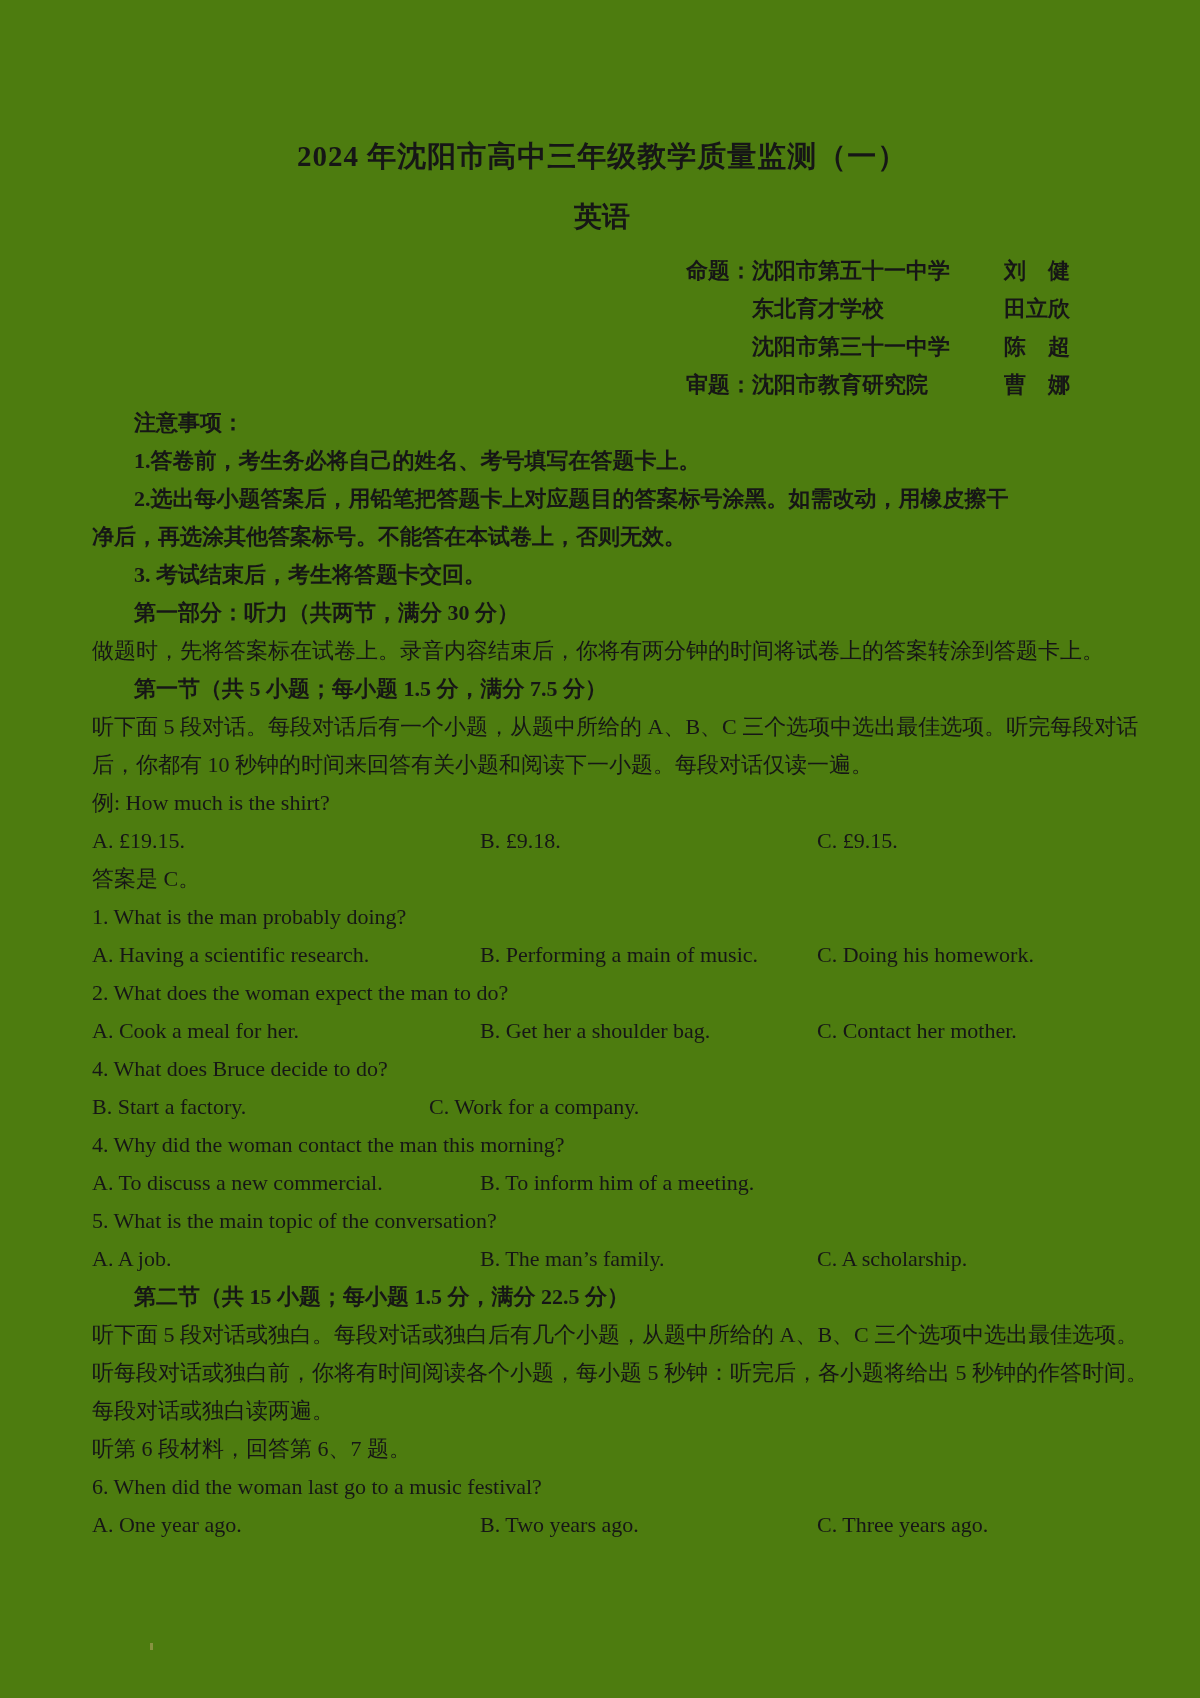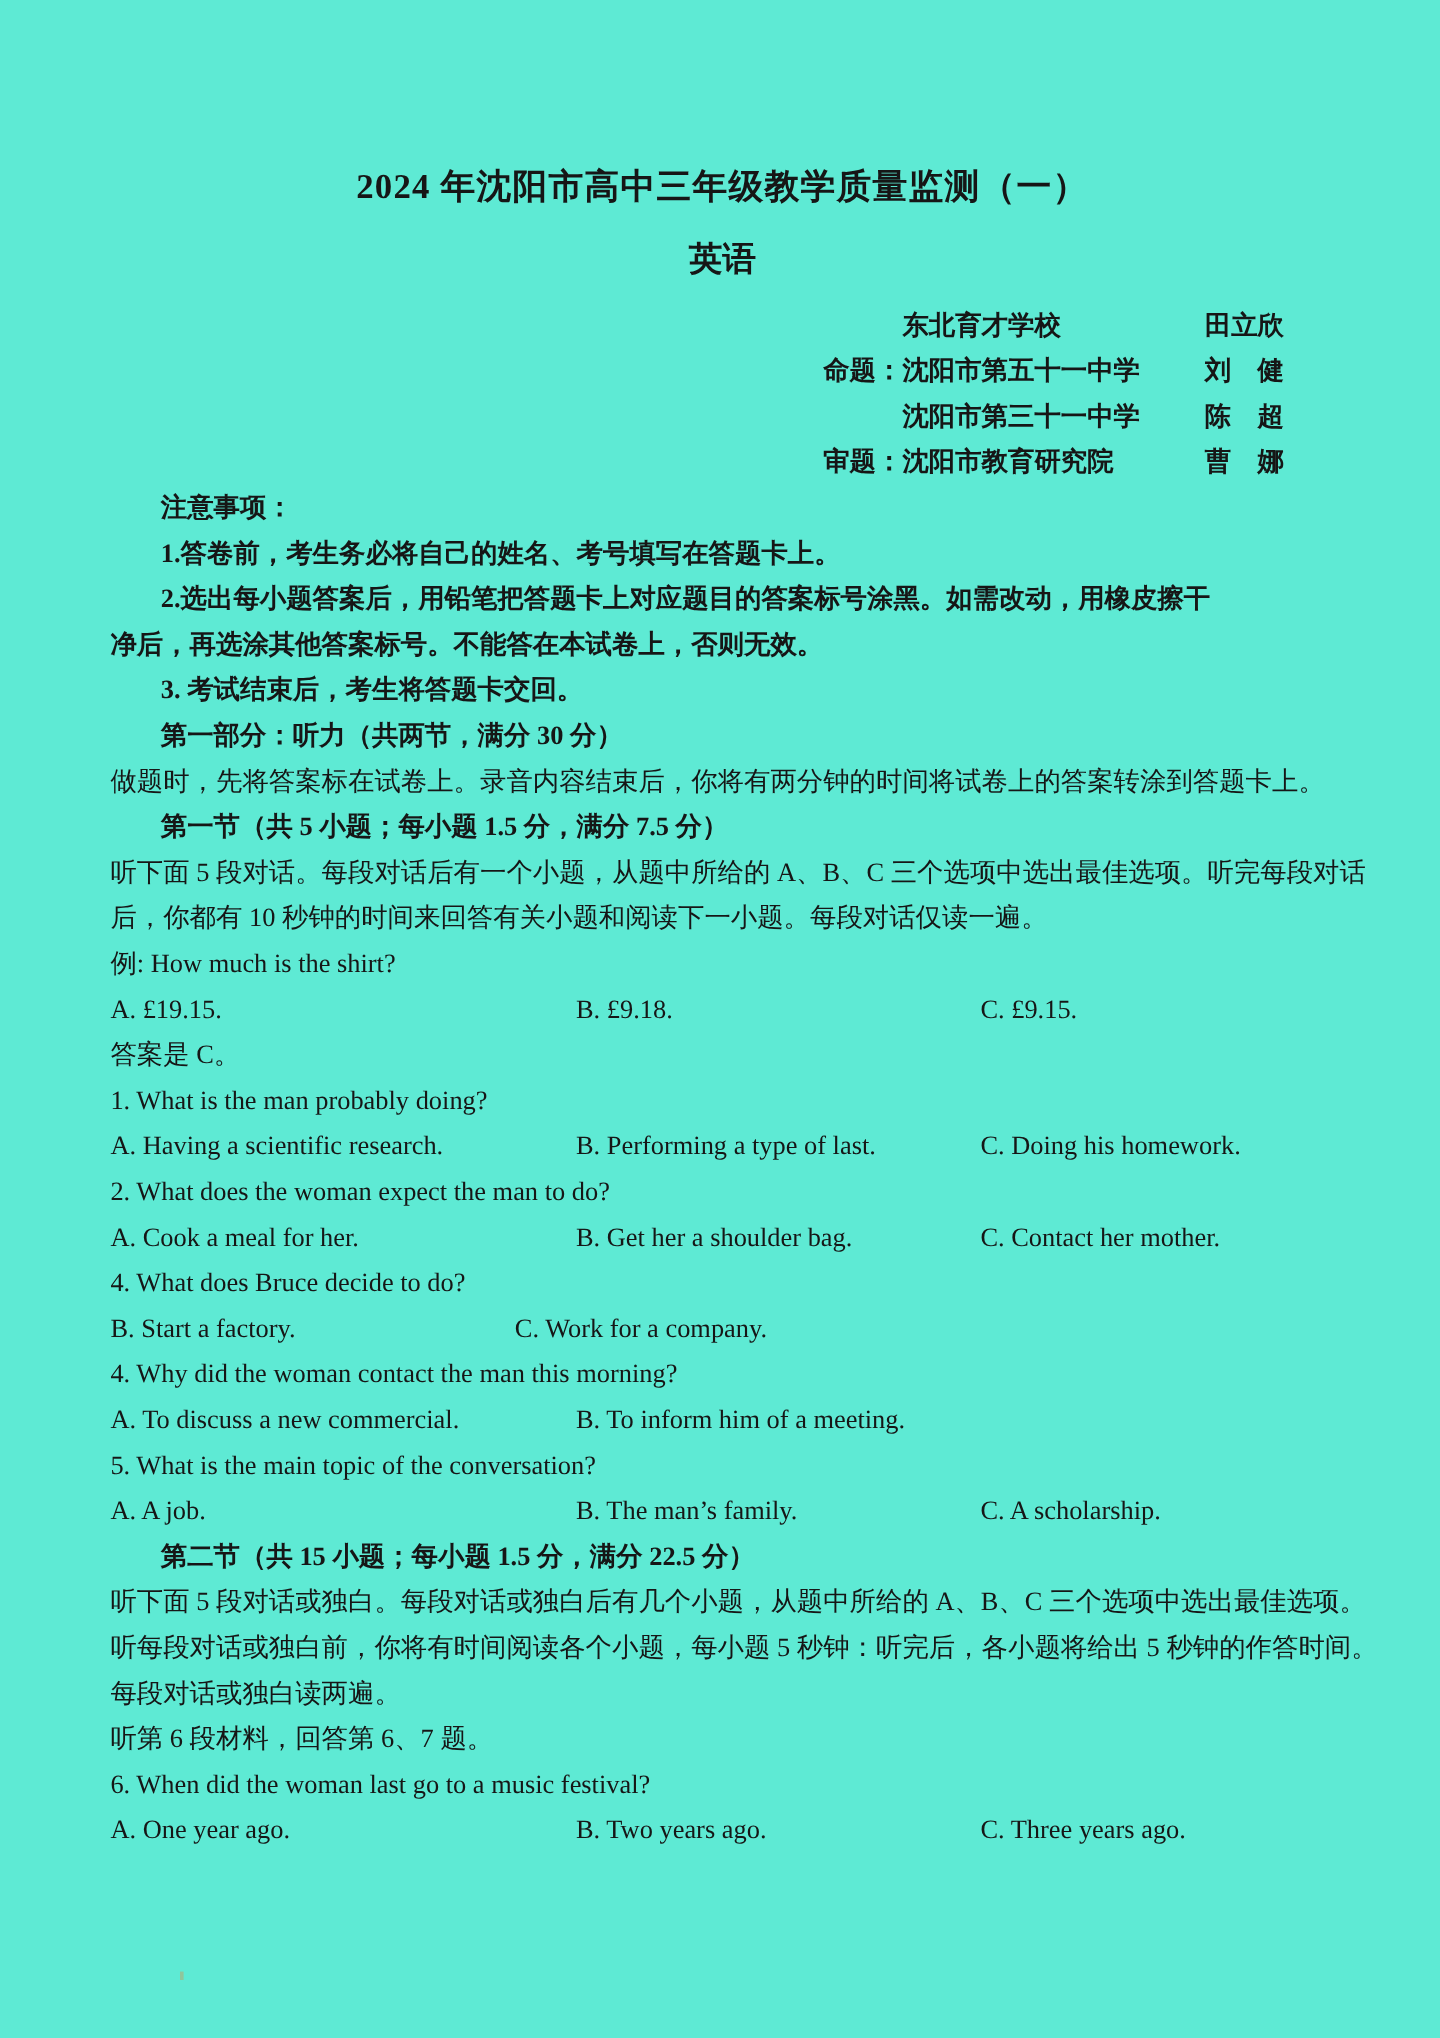--- a/index.html
+++ b/index.html
@@ -1,20 +1,20 @@
 <!DOCTYPE html>
 <html><head>
 <meta charset="utf-8">
 <style>
   html,body{margin:0;padding:0;background:#e8e8e8;}
   .page{
     position:relative;
     width:1200px;height:1698px;
     margin:0 auto;
-    background:#5eead4;
+    background:#4d7c0f;
     color:#161616;
     font-family:"Liberation Serif","DejaVu Serif",serif;
     font-size:22px;
     overflow:hidden;
   }
   .content{padding:138px 88px 0 92px;}
   .title{
     text-align:center;
     font-weight:700;
     font-size:29px;
@@ -57,28 +57,28 @@
 <body>
 
 <div class="page">
   <div class="content">
 
     <div class="title">2024 年沈阳市高中三年级教学质量监测（一）</div>
     <div class="subject">英语</div>
 
     <div class="credits">
       <div class="crow">
+        <span class="clabel">命题：</span>
+        <span class="corg">沈阳市第五十一中学</span>
+        <span class="cname">刘　健</span>
+      </div>
+      <div class="crow">
         <span class="clabel"></span>
         <span class="corg">东北育才学校</span>
         <span class="cname">田立欣</span>
-      </div>
-      <div class="crow">
-        <span class="clabel">命题：</span>
-        <span class="corg">沈阳市第五十一中学</span>
-        <span class="cname">刘　健</span>
       </div>
       <div class="crow">
         <span class="clabel"></span>
         <span class="corg">沈阳市第三十一中学</span>
         <span class="cname">陈　超</span>
       </div>
       <div class="crow">
         <span class="clabel">审题：</span>
         <span class="corg">沈阳市教育研究院</span>
         <span class="cname">曹　娜</span>
@@ -102,21 +102,21 @@
     <div class="line opts">
       <span class="optA">A. £19.15.</span>
       <span class="optB">B. £9.18.</span>
       <span class="optC">C. £9.15.</span>
     </div>
     <div class="line">答案是 C。</div>
 
     <div class="line">1. What is the man probably doing?</div>
     <div class="line opts">
       <span class="optA">A. Having a scientific research.</span>
-      <span class="optB">B. Performing a type of last.</span>
+      <span class="optB">B. Performing a main of music.</span>
       <span class="optC">C. Doing his homework.</span>
     </div>
 
     <div class="line">2. What does the woman expect the man to do?</div>
     <div class="line opts">
       <span class="optA">A. Cook a meal for her.</span>
       <span class="optB">B. Get her a shoulder bag.</span>
       <span class="optC">C. Contact her mother.</span>
     </div>
 

